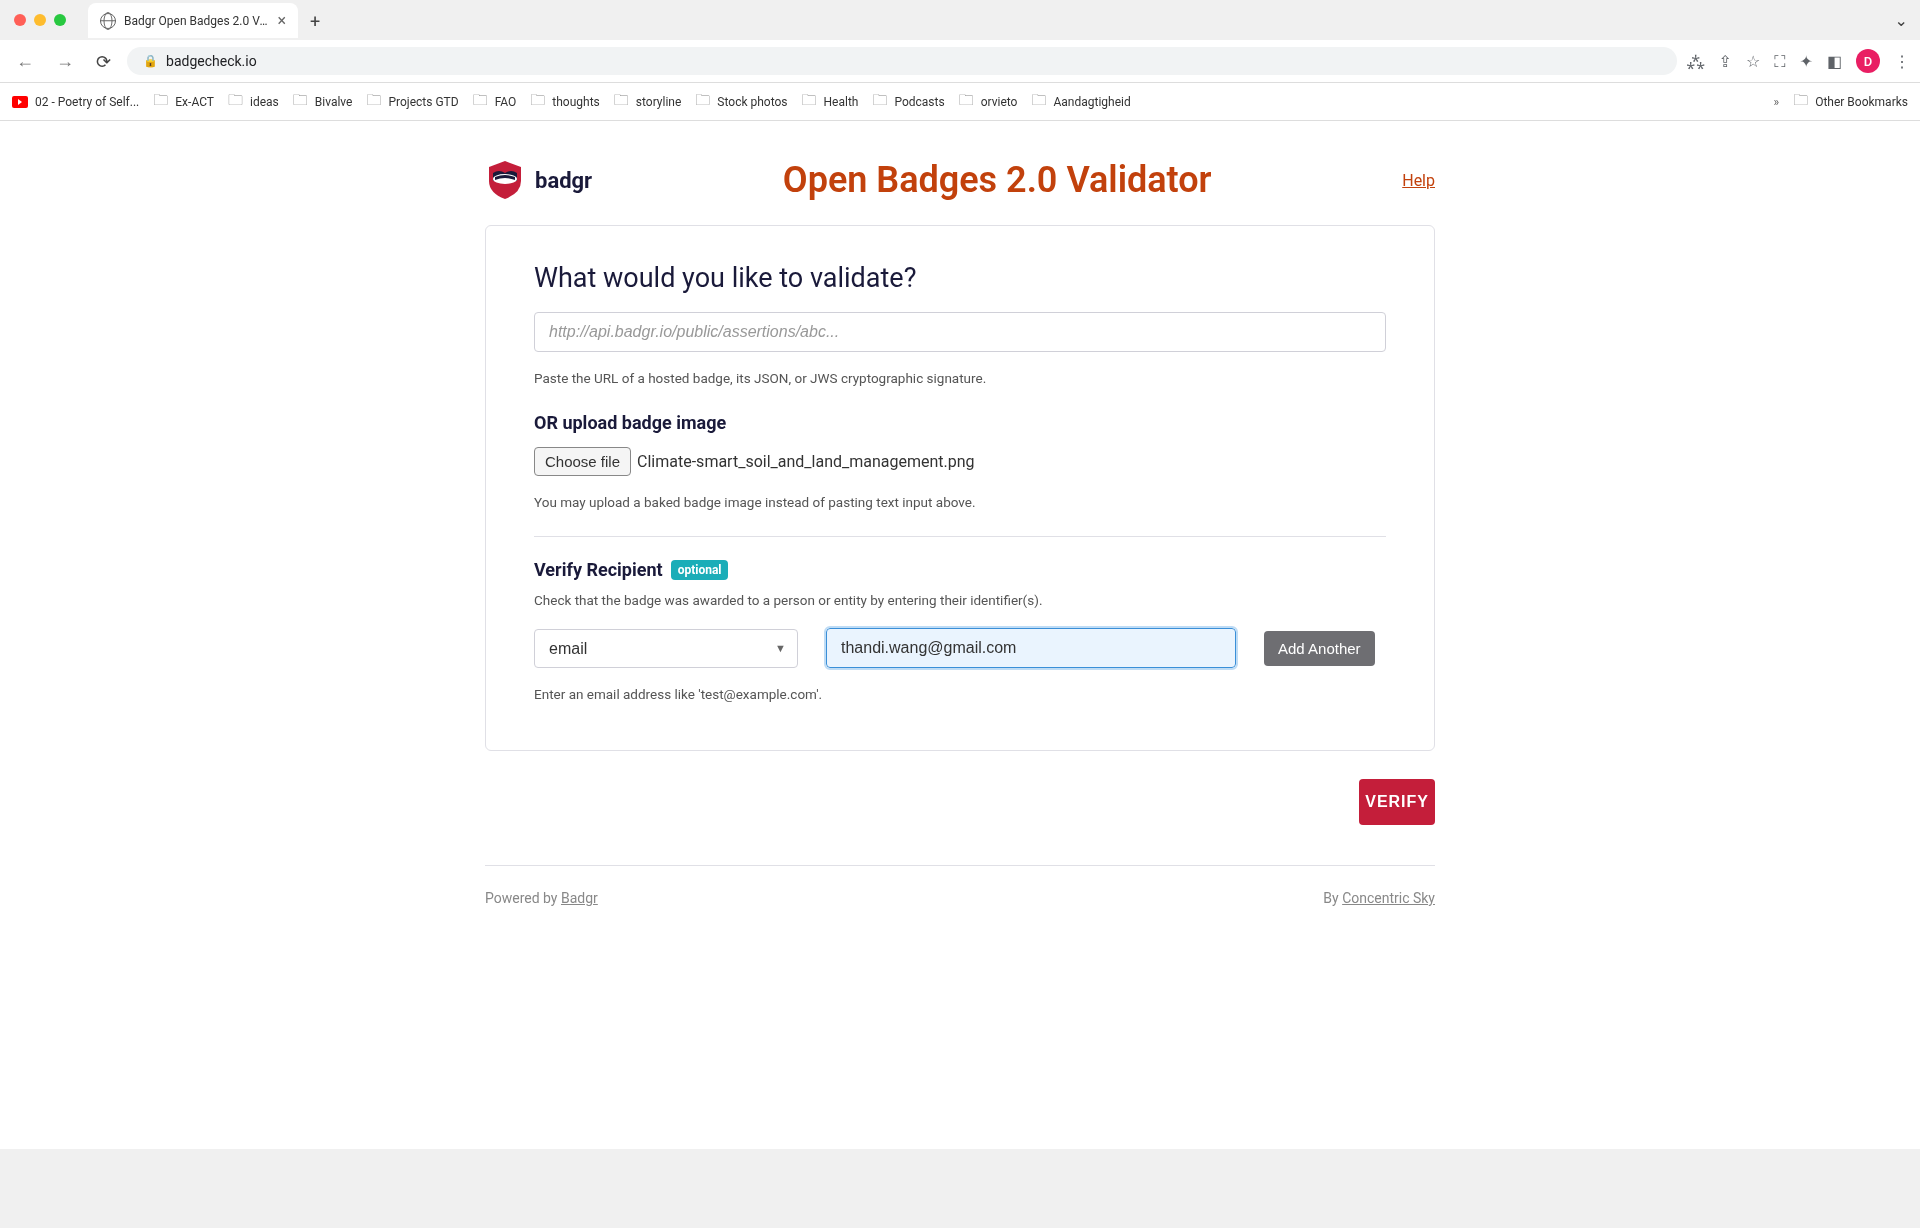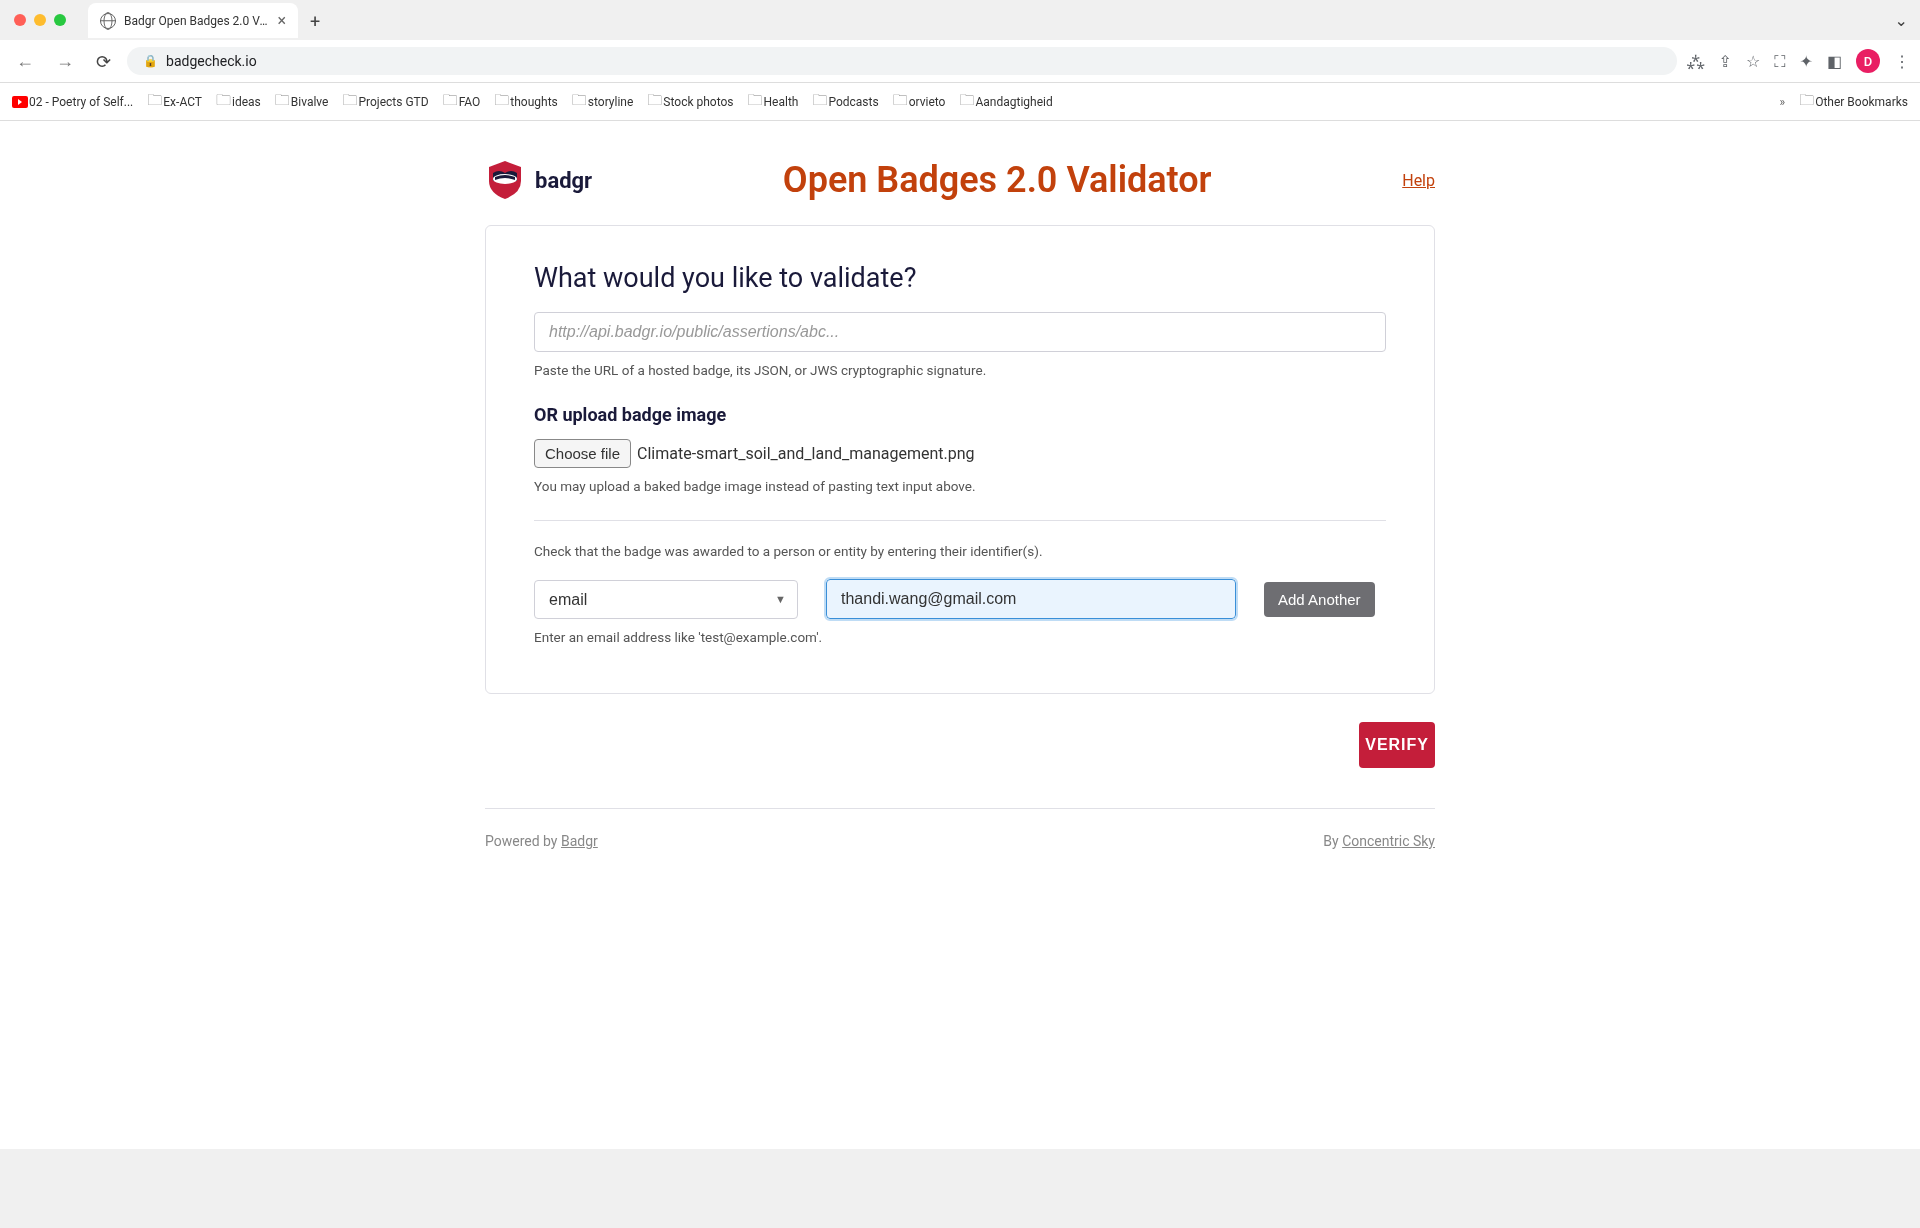--- a/index.html
+++ b/index.html
@@ -27,21 +27,21 @@
     .nav-btn { color: #777; padding: 4px 6px; cursor: pointer; font-size: 18px; }
     .nav-btn.active { color: #444; }
     .url-bar { flex: 1; display: flex; align-items: center; background: #f1f3f4; border-radius: 20px; padding: 6px 16px; gap: 8px; }
     .lock-icon { color: #5f6368; font-size: 12px; }
     .url-text { color: #202124; font-size: 14px; }
     .toolbar-icons { display: flex; align-items: center; gap: 14px; color: #5f6368; }
     .toolbar-icon { font-size: 16px; cursor: pointer; }
     .profile-dot { width: 24px; height: 24px; background: #e91e63; color: #fff; border-radius: 50%; display: flex; align-items: center; justify-content: center; font-size: 13px; font-weight: 500; }
     
     .bookmarks-bar { display: flex; align-items: center; background: #fff; padding: 6px 12px; gap: 14px; border-bottom: 1px solid #ddd; font-size: 12px; }
-    .bookmark-item { display: flex; align-items: center; gap: 1px; color: #333; cursor: pointer; white-space: nowrap; }
+    .bookmark-item { display: flex; align-items: center; gap: 7px; color: #333; cursor: pointer; white-space: nowrap; }
     .folder-icon { color: #888; font-size: 15px; }
     .yt-icon { width: 16px; height: 12px; background: #ff0000; border-radius: 2px; position: relative; display: inline-block; }
     .yt-icon::after { content: ''; position: absolute; left: 6px; top: 3px; border-left: 4px solid #fff; border-top: 3px solid transparent; border-bottom: 3px solid transparent; }
     .bookmarks-overflow { margin-left: auto; display: flex; align-items: center; gap: 14px; }
     
     
     .page { background: #fff; min-height: calc(100vh - 200px); }
     .container { max-width: 950px; margin: 0 auto; padding: 20px 0; }
     
     .header { display: flex; align-items: center; padding: 18px 0 24px; }
@@ -51,21 +51,21 @@
     .header-title { flex: 1; text-align: center; font-size: 36px; font-weight: 600; color: #c2410c; }
     .help-link { color: #c2410c; text-decoration: underline; font-size: 16px; }
     
     .card { border: 1px solid #e0e0e6; border-radius: 6px; padding: 36px 48px 48px; }
     
     .section-heading { font-size: 27px; font-weight: 400; color: #1a1a3a; margin-bottom: 18px; }
     
     .url-input { width: 100%; border: 1px solid #d0d0d8; border-radius: 4px; padding: 10px 14px; font-size: 16px; color: #333; font-style: italic; }
     .url-input::placeholder { color: #999; }
     
-    .hint-text { font-size: 13.5px; color: #555; margin-top: 10px; }
+    .hint-text { font-size: 13.5px; color: #555; margin-top: 18px; }
     
     .sub-heading { font-size: 18px; font-weight: 700; color: #1a1a3a; margin-top: 26px; margin-bottom: 14px; }
     
     .file-row { display: flex; align-items: center; gap: 6px; }
     .file-btn { border: 1px solid #888; border-radius: 4px; padding: 5px 10px; font-size: 15px; background: #f5f5f5; cursor: pointer; color: #333; }
     .file-name { font-size: 16px; color: #333; }
     
     .divider { border: none; border-top: 1px solid #e0e0e6; margin: 26px 0 22px; }
     
     .verify-heading { display: flex; align-items: center; gap: 8px; margin-bottom: 12px; }
@@ -213,20 +213,24 @@
       
       <h3 class="sub-heading">OR upload badge image</h3>
       <div class="file-row">
         <button class="file-btn">Choose file</button>
         <span class="file-name">Climate-smart_soil_and_land_management.png</span>
       </div>
       <p class="hint-text">You may upload a baked badge image instead of pasting text input above.</p>
       
       <hr class="divider">
       
+      <div class="verify-heading">
+        <span class="verify-title">Verify Recipient</span>
+        <span class="optional-badge">optional</span>
+      </div>
       <p class="hint-text" style="margin-top:4px;">Check that the badge was awarded to a person or entity by entering their identifier(s).</p>
       
       <div class="form-row">
         <div class="select-wrap">
           <select class="select-input">
             <option>email</option>
           </select>
           <span class="select-arrow">▼</span>
         </div>
         <input type="text" class="email-input" value="thandi.wang@gmail.com" style="">

